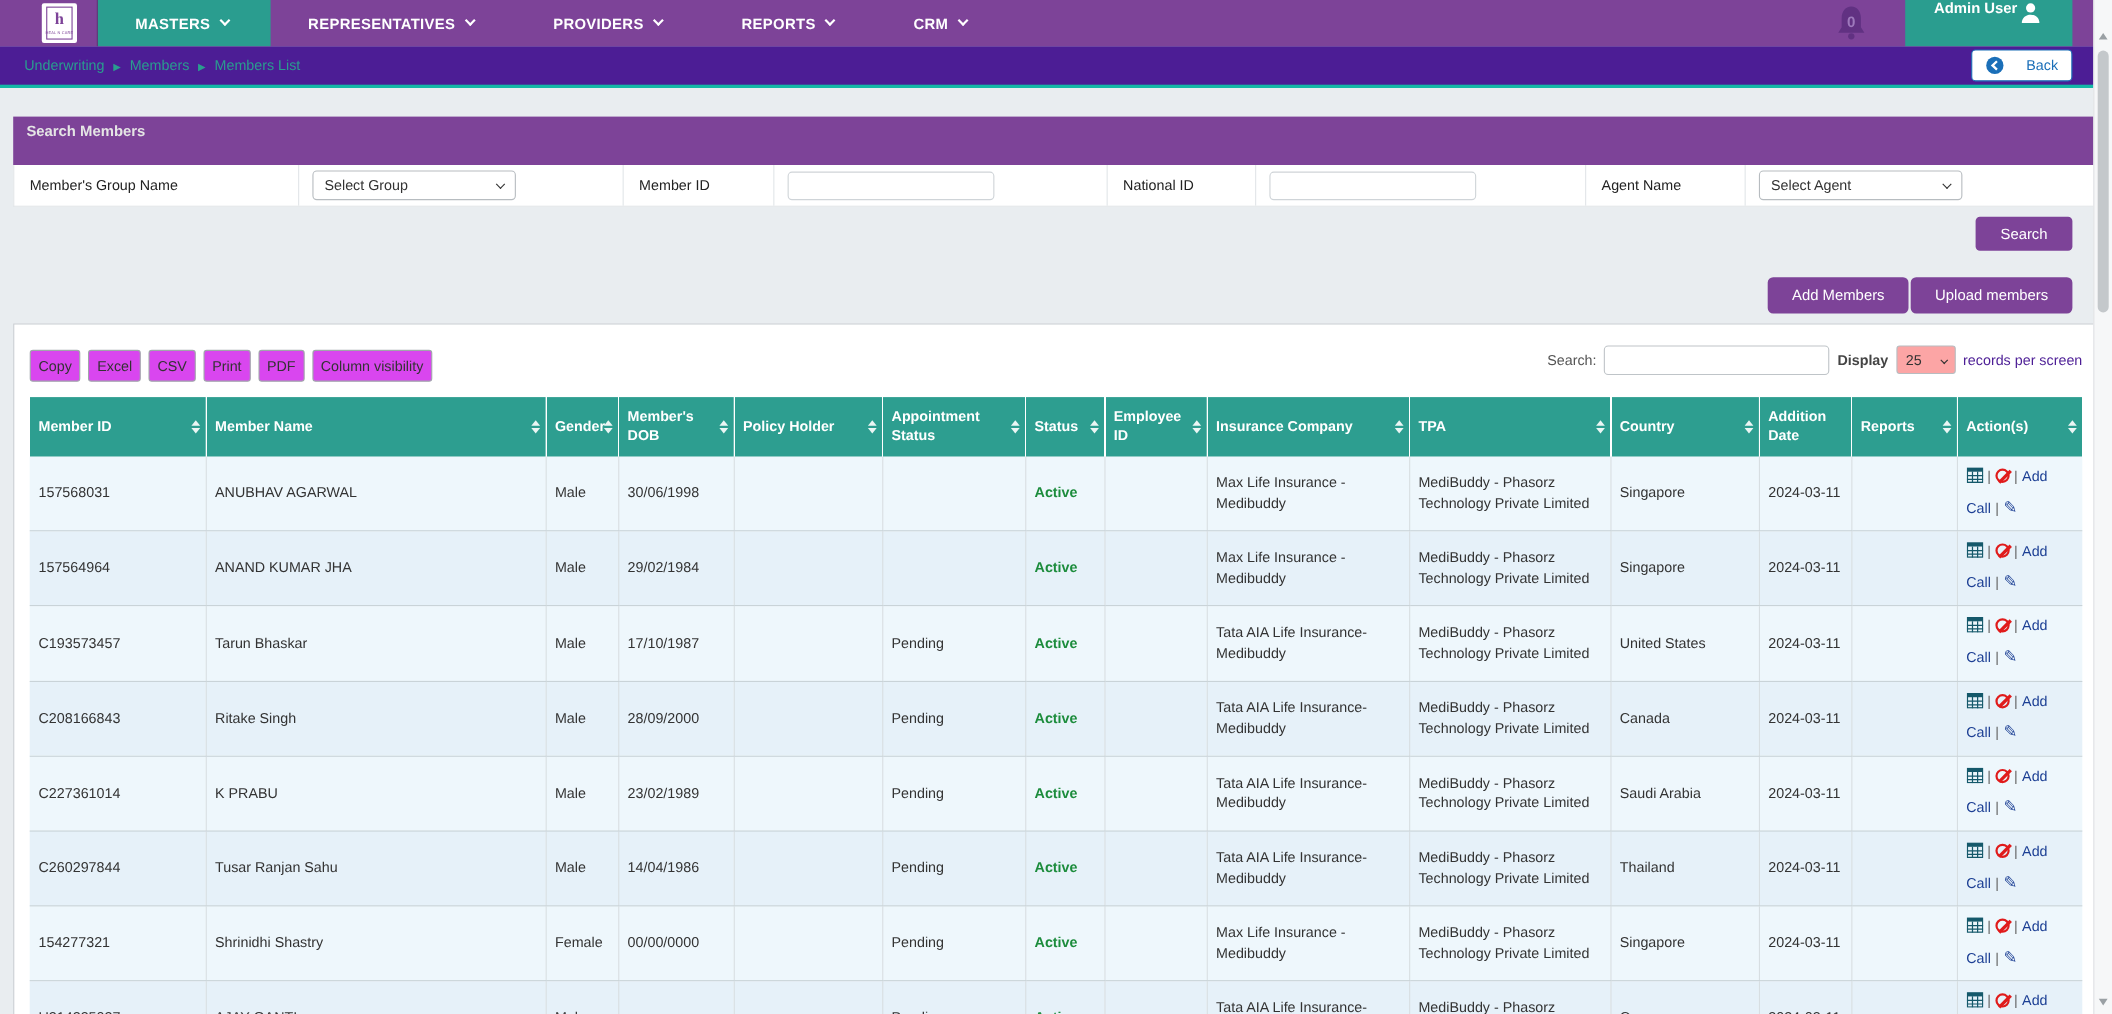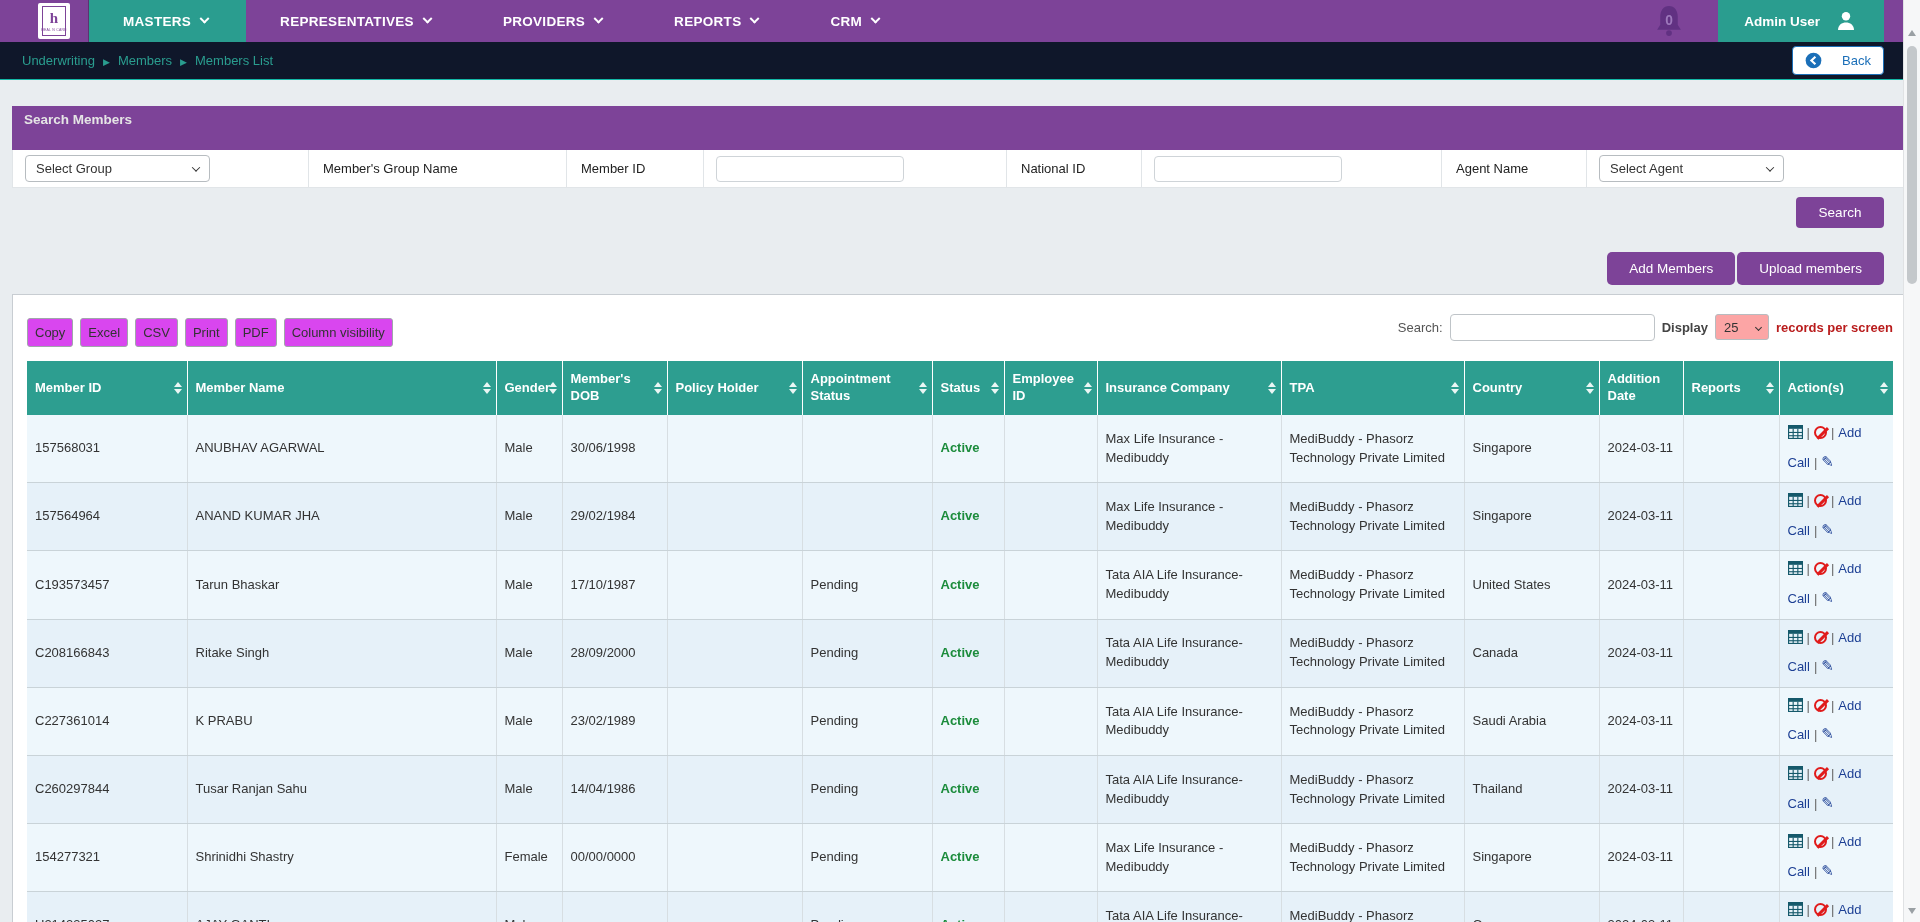--- a/index.html
+++ b/index.html
@@ -26,27 +26,27 @@
   .nav-menu { display:flex; align-items:stretch; height:42px; }
   .nav-item {
     display:flex; align-items:center; padding:0 38px 0 34px;
     color:#fff; font-weight:bold; font-size:13.5px; letter-spacing:.3px; cursor:pointer;
   }
   .nav-item.active { background:var(--teal,#2a9d8f); }
   .chev { width:7px; height:7px; border-right:2px solid #fff; border-bottom:2px solid #fff;
     transform:rotate(45deg) translate(-2px,-2px); margin-left:10px; display:inline-block; }
   .bell { margin-left:auto; margin-right:34px; cursor:pointer; opacity:.9; }
   .admin {
-    height:42px; background:var(--teal,#2a9d8f); display:flex; align-items:center;
-    padding:0 26px; gap:14px; color:#fff; font-weight:bold; font-size:13.5px;
+    height:42px; background:var(--teal,#2a9d8f); display:flex; 
+    padding:0 26px; color:#fff; font-weight:bold; font-size:13.5px;
     margin-right:36px; cursor:pointer;
   }
   
   .crumbbar {
-    height:38px; background:#0f172a; border-bottom:1px solid #14b8a6;
+    height:38px; background:#4c1d95; border-bottom:3px solid #14b8a6;
     display:flex; align-items:center; padding:0 36px 0 22px;
   }
   .crumb { color:var(--teal,#2a9d8f); font-size:13px; }
   .crumb-sep { color:var(--teal,#2a9d8f); font-size:9px; margin:0 8px; }
   .back-btn {
     margin-left:auto; height:29px; background:#fff; border:1px solid var(--back-blue,#1b6fb8);
     border-radius:4px; display:flex; align-items:center; gap:20px; padding:0 12px;
     color:var(--back-blue,#1b6fb8); font-size:13px; cursor:pointer;
   }
   
@@ -90,21 +90,21 @@
   .toolbar-right { margin-left:auto; display:flex; align-items:center; gap:7px; }
   .tb-search-label { color:#555; }
   .tb-search-input { width:205px; height:27px; border:1px solid #bfc4c8; border-radius:4px; padding:0 8px; font-size:13px; }
   .tb-display { color:#444; font-weight:bold; }
   .tb-select {
     width:54px; height:26px; border:1px solid #b7bcc0; border-radius:3px;
     display:flex; align-items:center; padding:0 8px; position:relative; cursor:pointer; background:#fca5a5;
   }
   .tb-select .chev2 { position:absolute; right:7px; width:5px; height:5px;
     border-right:1.6px solid #333; border-bottom:1.6px solid #333; transform:rotate(45deg); }
-  .tb-records { color:#b91c1c; font-weight:bold;text-align:center; }
+  .tb-records { color:#4c1d95; font-weight:normal;text-align:center; }
   
   table { width:100%; border-collapse:collapse; table-layout:fixed; margin-top:14px; }
   th {
     background:var(--header-teal,#2d9e90); color:#fff; font-size:13px; font-weight:bold;
     text-align:left; padding:8px 18px 8px 8px; height:54px; position:relative;
     border-right:1px solid rgba(255,255,255,.22); vertical-align:middle; line-height:1.3;
     cursor:pointer;
   }
   th:last-child { border-right:none; }
   .sort { position:absolute; right:5px; top:50%; transform:translateY(-50%);
@@ -197,27 +197,27 @@
     <svg viewBox="0 0 16 16" width="17" height="17">
       <circle cx="8" cy="8" r="7.4" fill="#1b6fb8"></circle>
       <path d="M9.8 4.4 L6 8 L9.8 11.6" stroke="#fff" stroke-width="2" fill="none"></path>
     </svg>
     <span>Back</span>
   </div>
 </div>
 
 <div class="search-head">Search Members</div>
 <div class="search-form" id="search-form">
+    <div class="sf-cell sf-label" style="width: 258px;">Member's Group Name</div>
     <div class="sf-cell" style="width: 295px;">
       <div class="sf-select">
       <span>Select Group</span>
         <span class="chev2"></span>
       </div>
     </div>
-    <div class="sf-cell sf-label" style="width: 258px;">Member's Group Name</div>
     <div class="sf-cell sf-label" style="width: 137px;">Member ID</div>
     <div class="sf-cell" style="width: 303px;">
       <input class="sf-input" value="" style="">
     </div>
     <div class="sf-cell sf-label" style="width: 135px;">National ID</div>
     <div class="sf-cell" style="width: 300px;">
       <input class="sf-input" value="" style="">
     </div>
     <div class="sf-cell sf-label" style="width: 145px;">Agent Name</div>
     <div class="sf-cell" style="flex: 1 1 0%;">

